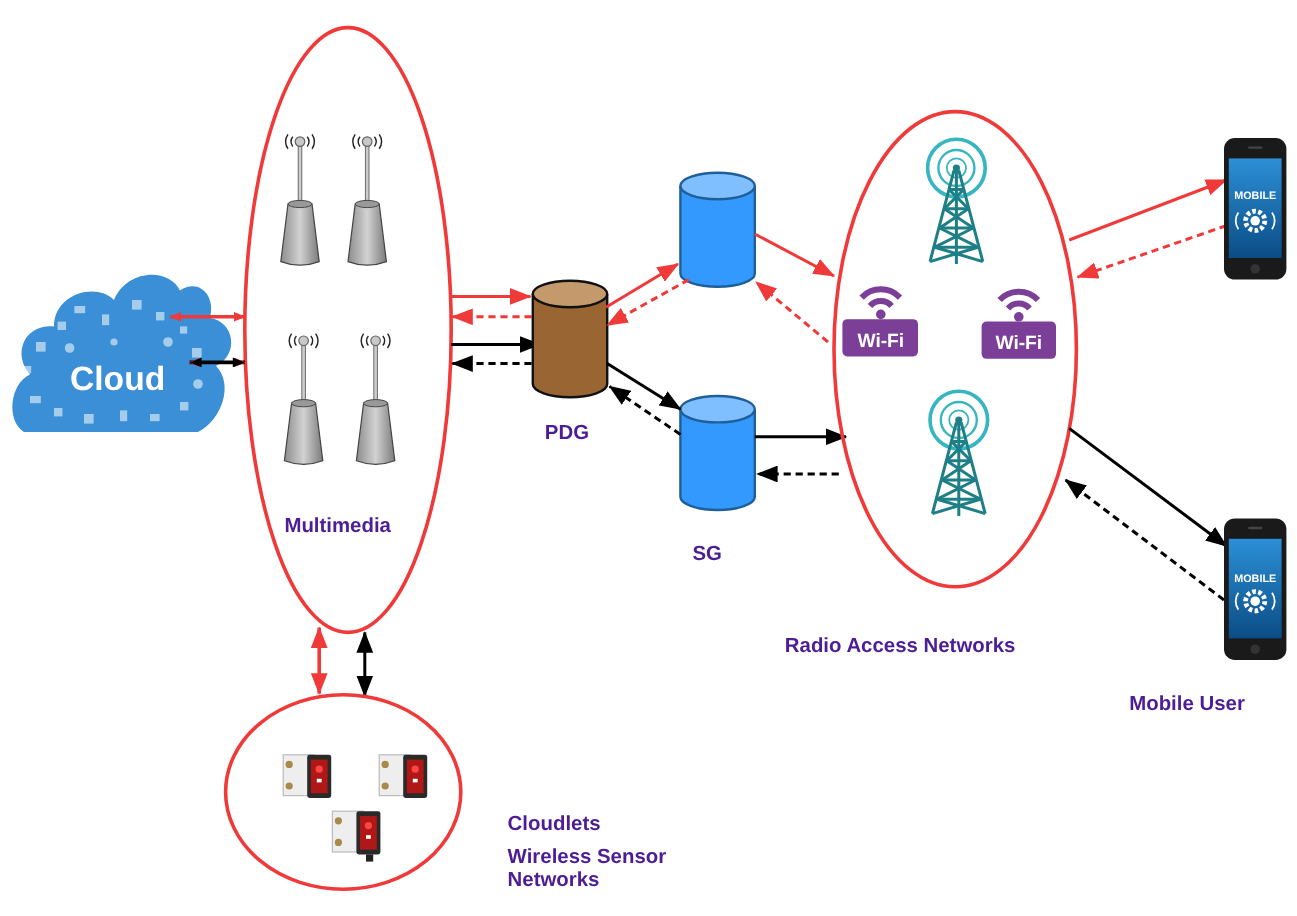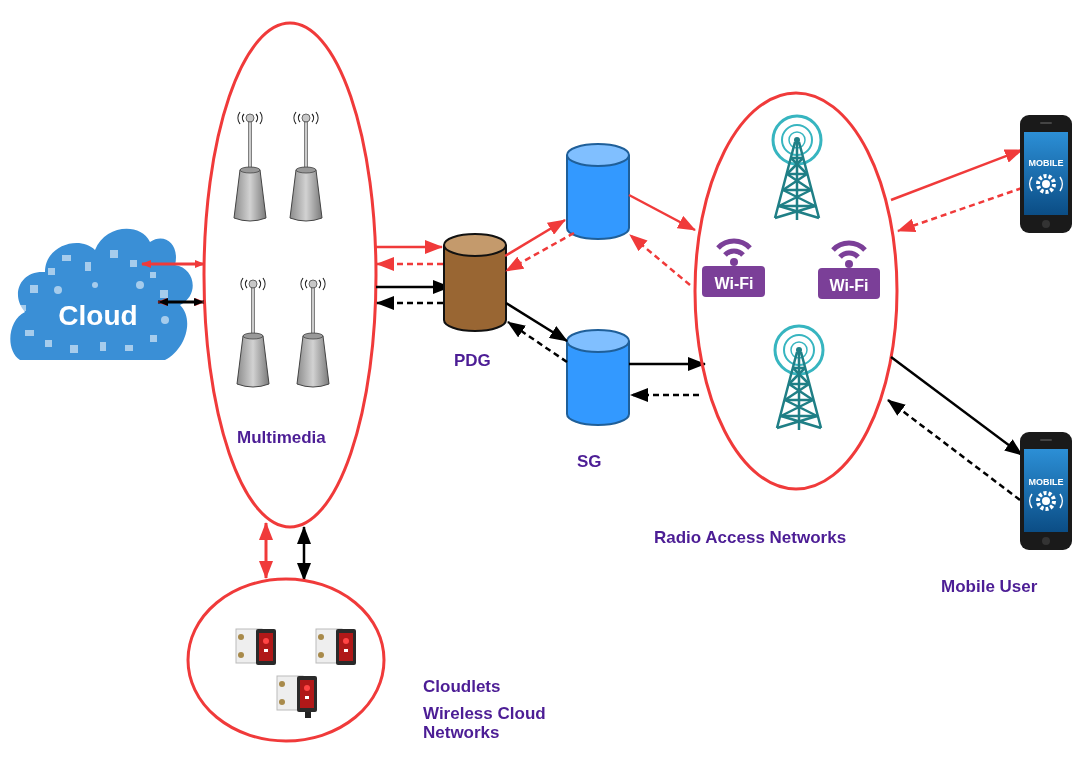--- a/index.html
+++ b/index.html
@@ -214,14 +214,14 @@
       <rect x="28" y="40" width="6" height="6" fill="#222"></rect>
     </g>
 </svg>
 
 <div class="lbl" style="left:237px;top:424px;">Multimedia</div>
 <div class="lbl" style="left:454px;top:347px;">PDG</div>
 <div class="lbl" style="left:577px;top:448px;">SG</div>
 <div class="lbl" style="left:654px;top:524px;">Radio Access Networks</div>
 <div class="lbl" style="left:922px;top:573px;margin-left:19px;">Mobile User</div>
 <div class="lbl" style="left:423px;top:673px;">Cloudlets</div>
-<div class="lbl" style="left:423px;top:700px;">Wireless Cloud</div>
+<div class="lbl" style="left:423px;top:700px;">Wireless Sensor</div>
 <div class="lbl" style="left:423px;top:719px;text-align:right;">Networks</div>
 
 </body></html>

